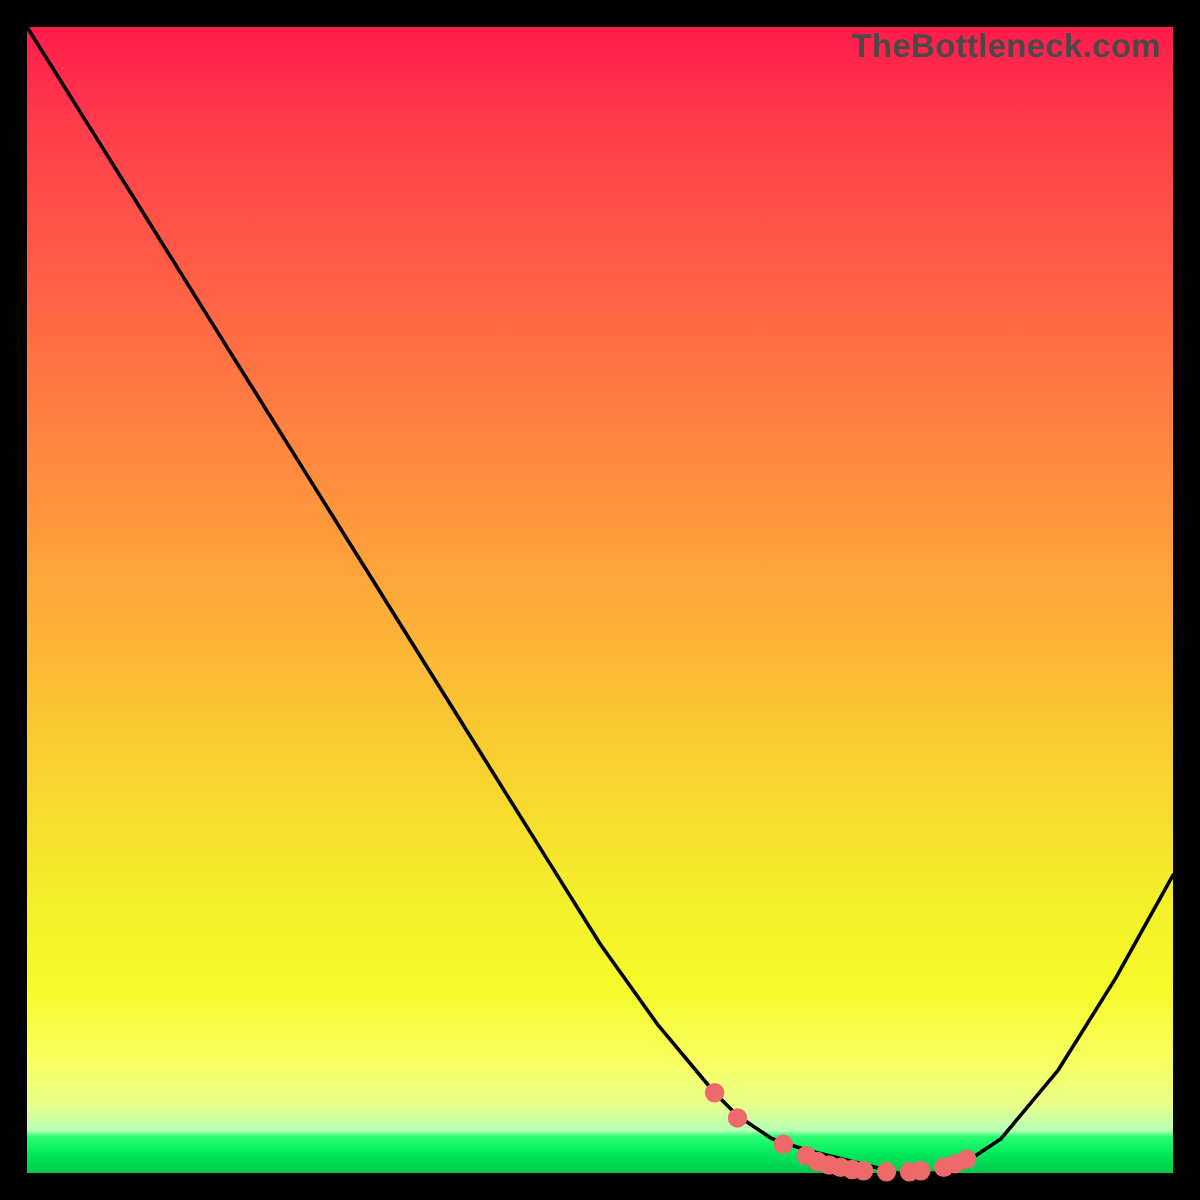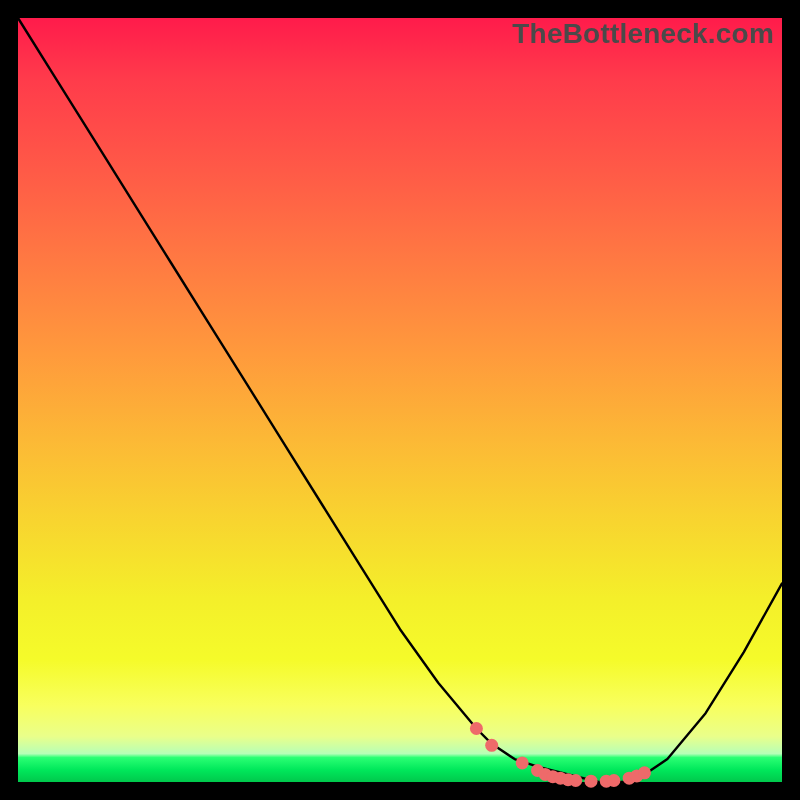--- a/index.html
+++ b/index.html
@@ -43,21 +43,21 @@
       #2bff73 96.8%,
       #00e85b 98.4%,
       #00c84c 100%
     );
   }
   .watermark {
     position: absolute;
     top: 0;
     right: 8px;
     color: #4a4a4a;
-    font-size: 28px;
+    font-size: 22px;
     font-weight: 600;
     letter-spacing: 0.2px;
     user-select: none;
   }
   svg.curve {
     position: absolute;
     left: 0;
     top: 0;
     width: 764px;
     height: 764px;

